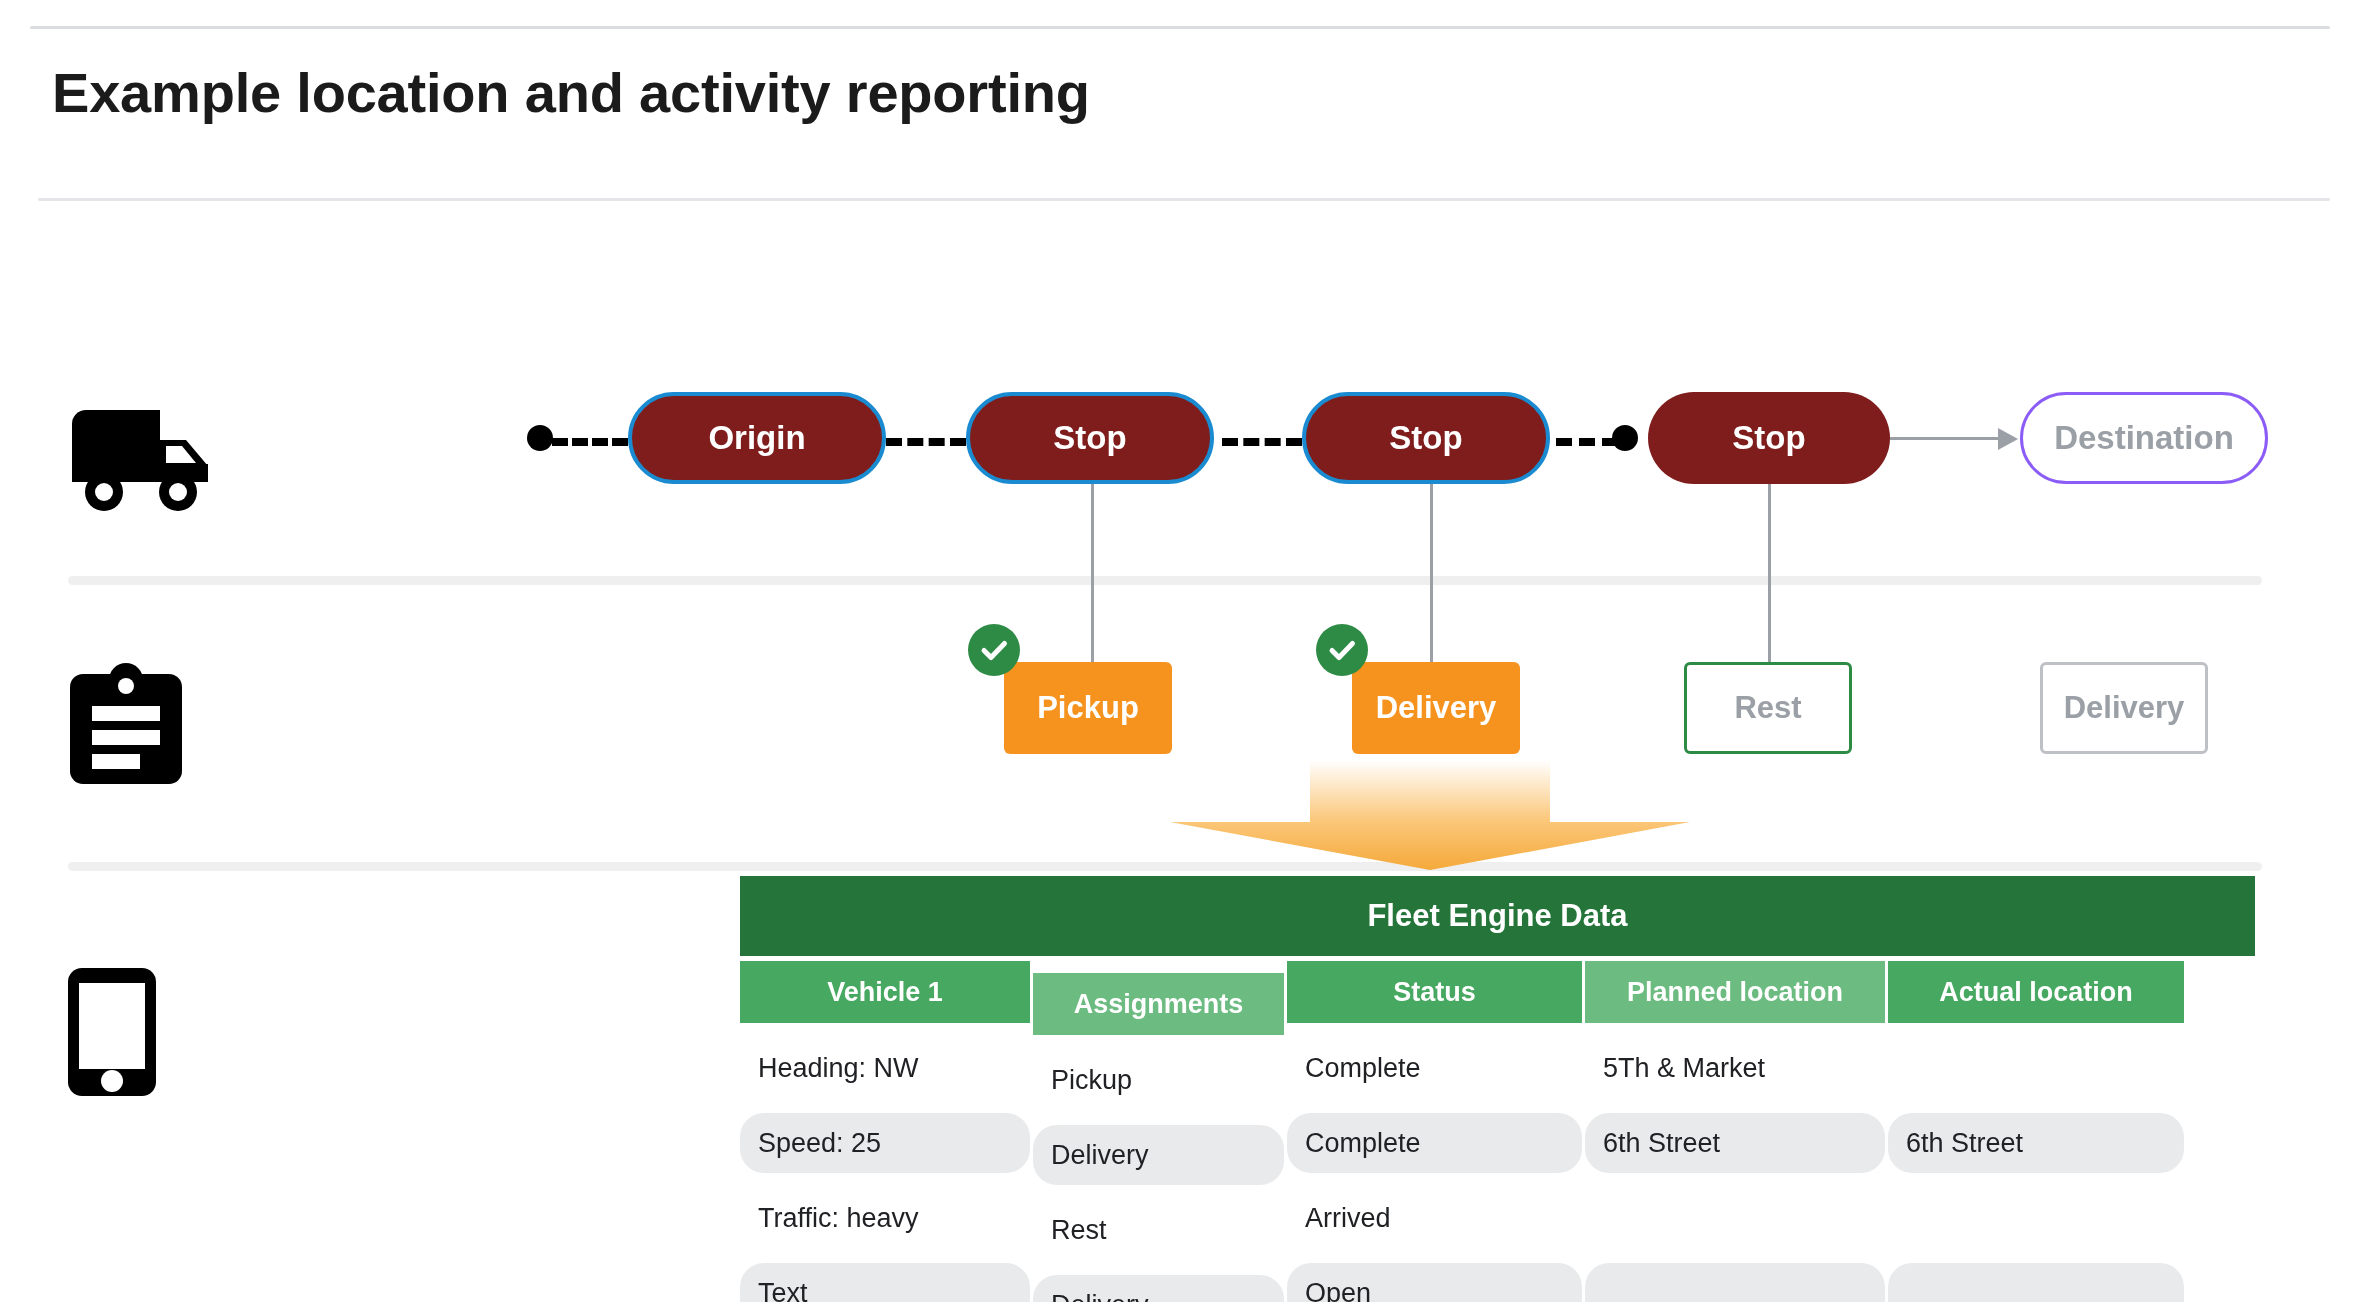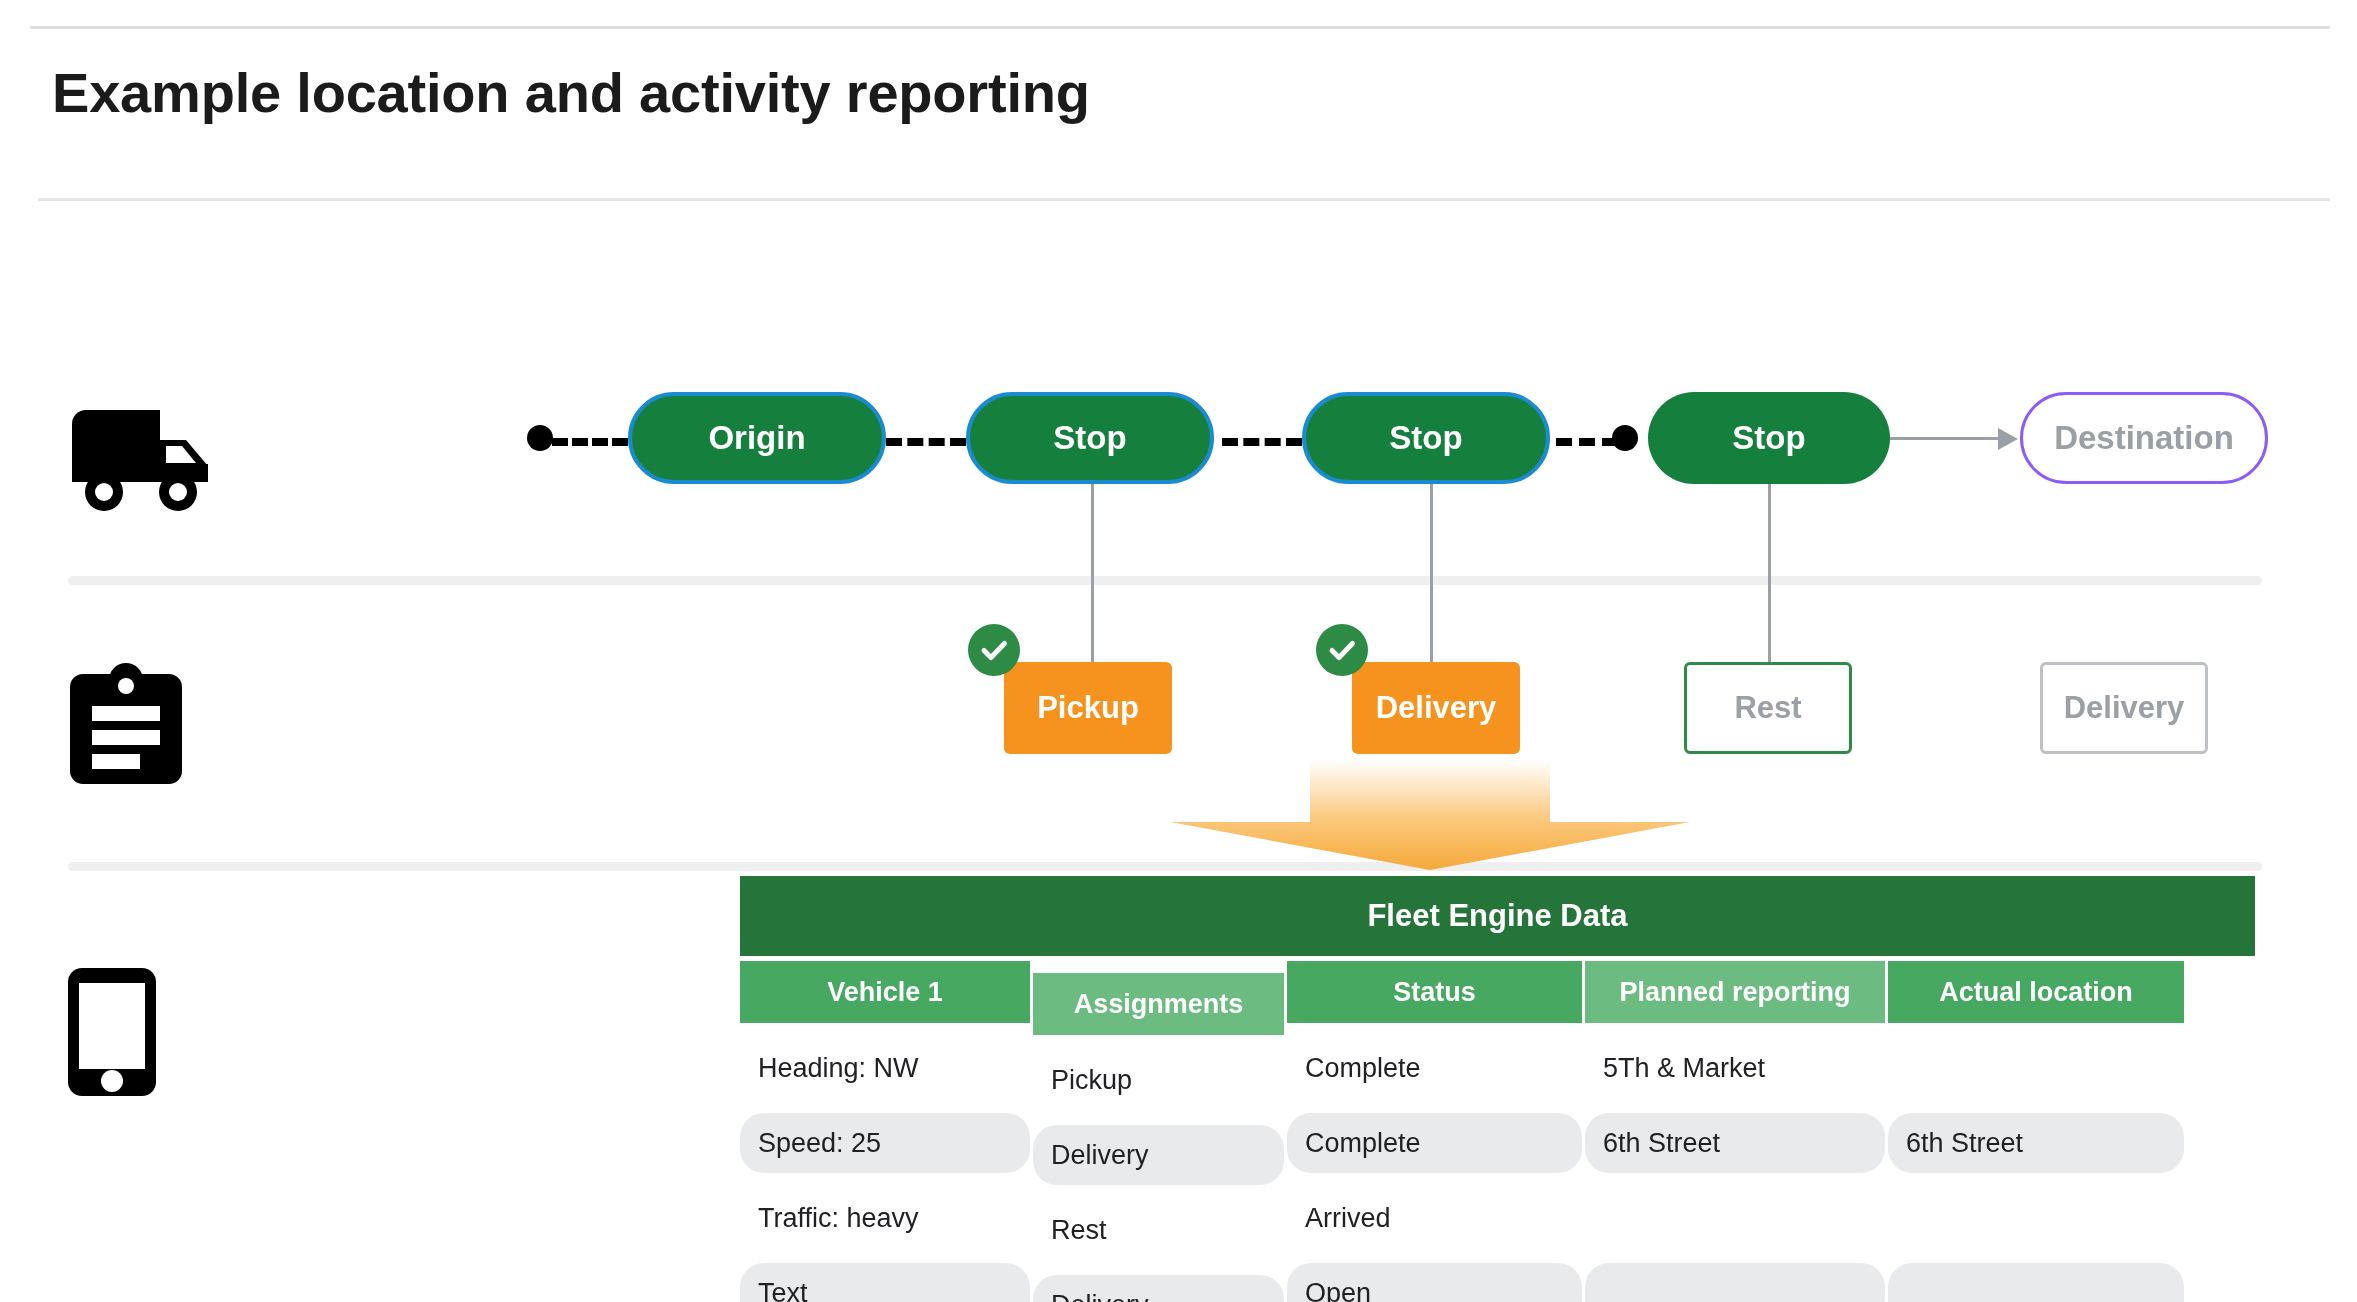--- a/index.html
+++ b/index.html
@@ -81,21 +81,21 @@
     display: flex;
     align-items: center;
     justify-content: center;
     font-size: 33px;
     font-weight: 600;
     box-sizing: border-box;
     z-index: 4;
     pointer-events: auto;
   }
   .pill.filled {
-    background: #15803d;
+    background: #7f1d1d;
     color: #ffffff;
     border: 4px solid #1A8BD0;
   }
   .pill.filled.noborder { border: none; }
   .pill.ghost {
     background: #ffffff;
     color: #9aa0a6;
     border: 3px solid #8b5cf6;
   }
 
@@ -352,21 +352,21 @@
     </svg>
   </div>
 
   <div class="fleet">
     <div class="fleet-title">Fleet Engine Data</div>
 
     <div class="fleet-head">
       <div class="c0">Vehicle 1</div>
       <div class="c1">Assignments</div>
       <div class="c2">Status</div>
-      <div class="c3">Planned reporting</div>
+      <div class="c3">Planned location</div>
       <div class="c4">Actual location</div>
     </div>
 
     <div class="fleet-row">
       <div class="c0">Heading: NW</div>
       <div class="c1">Pickup</div>
       <div class="c2">Complete</div>
       <div class="c4">5Th &amp; Market</div>
     </div>
 

